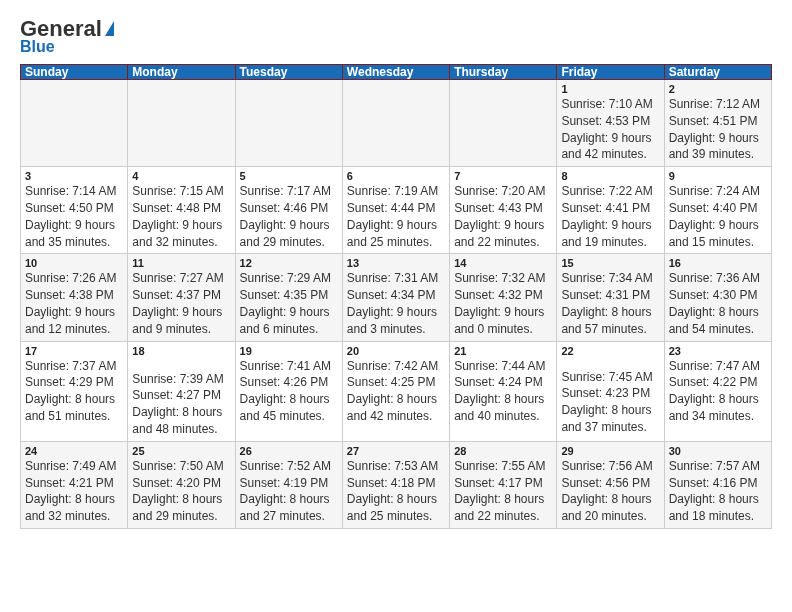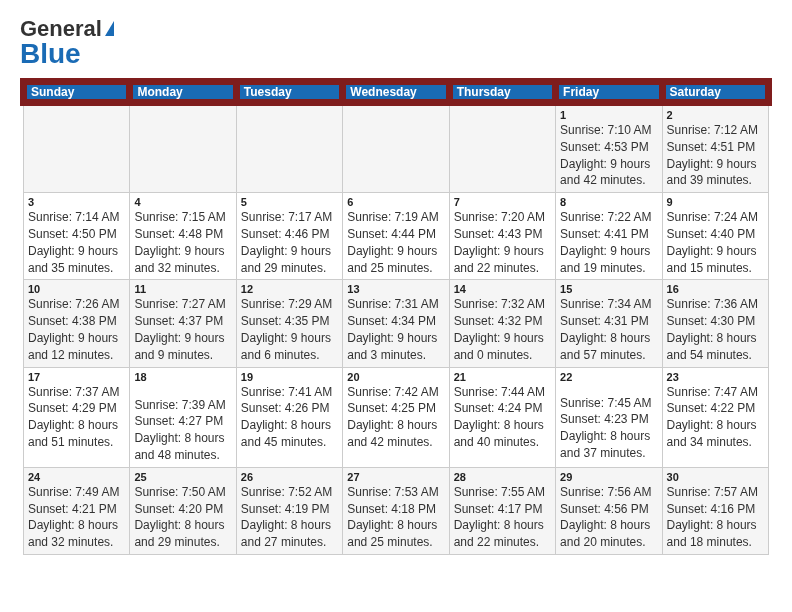--- a/index.html
+++ b/index.html
@@ -46,21 +46,21 @@
       border-collapse: collapse;
       table-layout: fixed;
     }
     thead tr th {
       background: #1a6bb5;
       color: #fff;
       font-size: 12px;
       font-weight: bold;
       padding: 0 4px;
       text-align: left;
-      border: 7px solid #7f1d1d;
+      border: 1px solid #7f1d1d;
     }
     tbody tr td {
       vertical-align: top;
       border: 1px solid #ccc;
       padding: 3px 4px;
       font-size: 9.5px;
       color: #222;
       height: 80px;
     }
     tbody tr:nth-child(odd) td {
@@ -84,21 +84,21 @@
 </head>
 <body>
 
 <div class="page">
   <div class="header">
     <div class="logo-area">
       <div style="display:flex;align-items:center;">
         <span class="logo-general" style="font-size:22px;font-weight:bold;color:#333;">General</span>
         <span style="display:inline-block;width:0;height:0;border-left:9px solid transparent;border-bottom:15px solid #1a6bb5;margin-left:3px;margin-bottom:2px;"></span>
       </div>
-      <span class="logo-blue" style="font-size:28px;font-weight:bold;color:#1a6bb5;margin-top:-4px;">Blue</span>
+      <span class="logo-blue" style="font-size:16px;font-weight:bold;color:#1a6bb5;margin-top:-4px;">Blue</span>
     </div>
     <div class="title-area">
       <div class="cal-title"></div>
       <div class="cal-subtitle"></div>
     </div>
   </div>
 
   <table>
     <thead>
       <tr>

